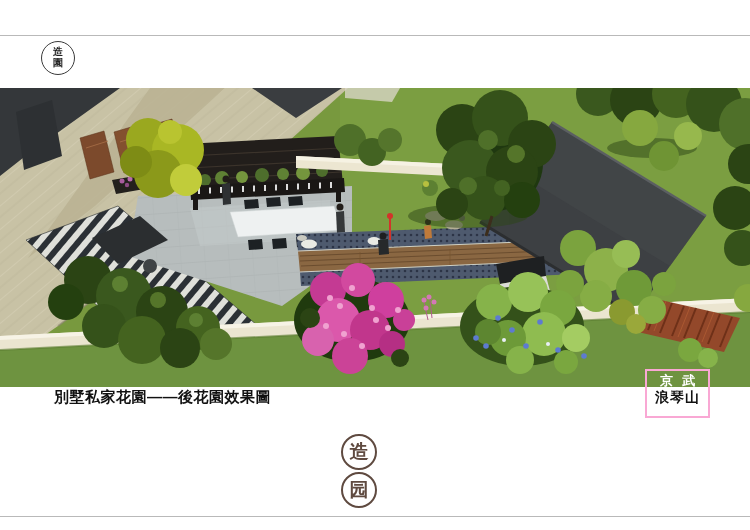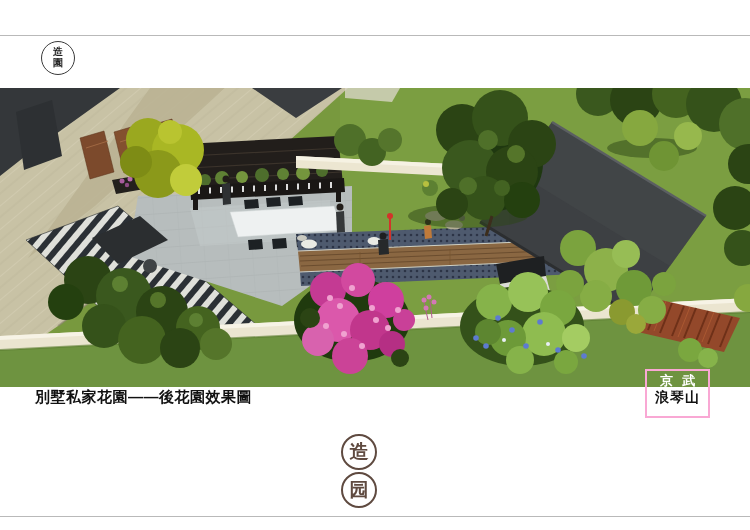--- a/index.html
+++ b/index.html
@@ -18,21 +18,21 @@
     box-sizing:border-box;
   }
   .corner-seal span{font-size:10px;line-height:1.08;color:#222;font-weight:700;}
 
   
   #render-wrap{position:absolute;left:0;top:88px;width:750px;height:299px;}
   #render-wrap svg{display:block;}
 
   
   .caption{
-    position:absolute;left:35px;top:388px;font-size:15px;color:#111;font-weight:600;
+    position:absolute;left:54px;top:388px;font-size:15px;color:#111;font-weight:600;
     letter-spacing:0.5px;white-space:nowrap;
   }
 
   
   .brand-box{
     position:absolute;left:645px;top:369px;width:65px;height:49px;border:2px solid #f9a8d4;
     box-sizing:border-box;display:flex;flex-direction:column;align-items:center;
   }
   .brand-line1{
     margin-top:1px;height:17px;display:flex;align-items:center;

